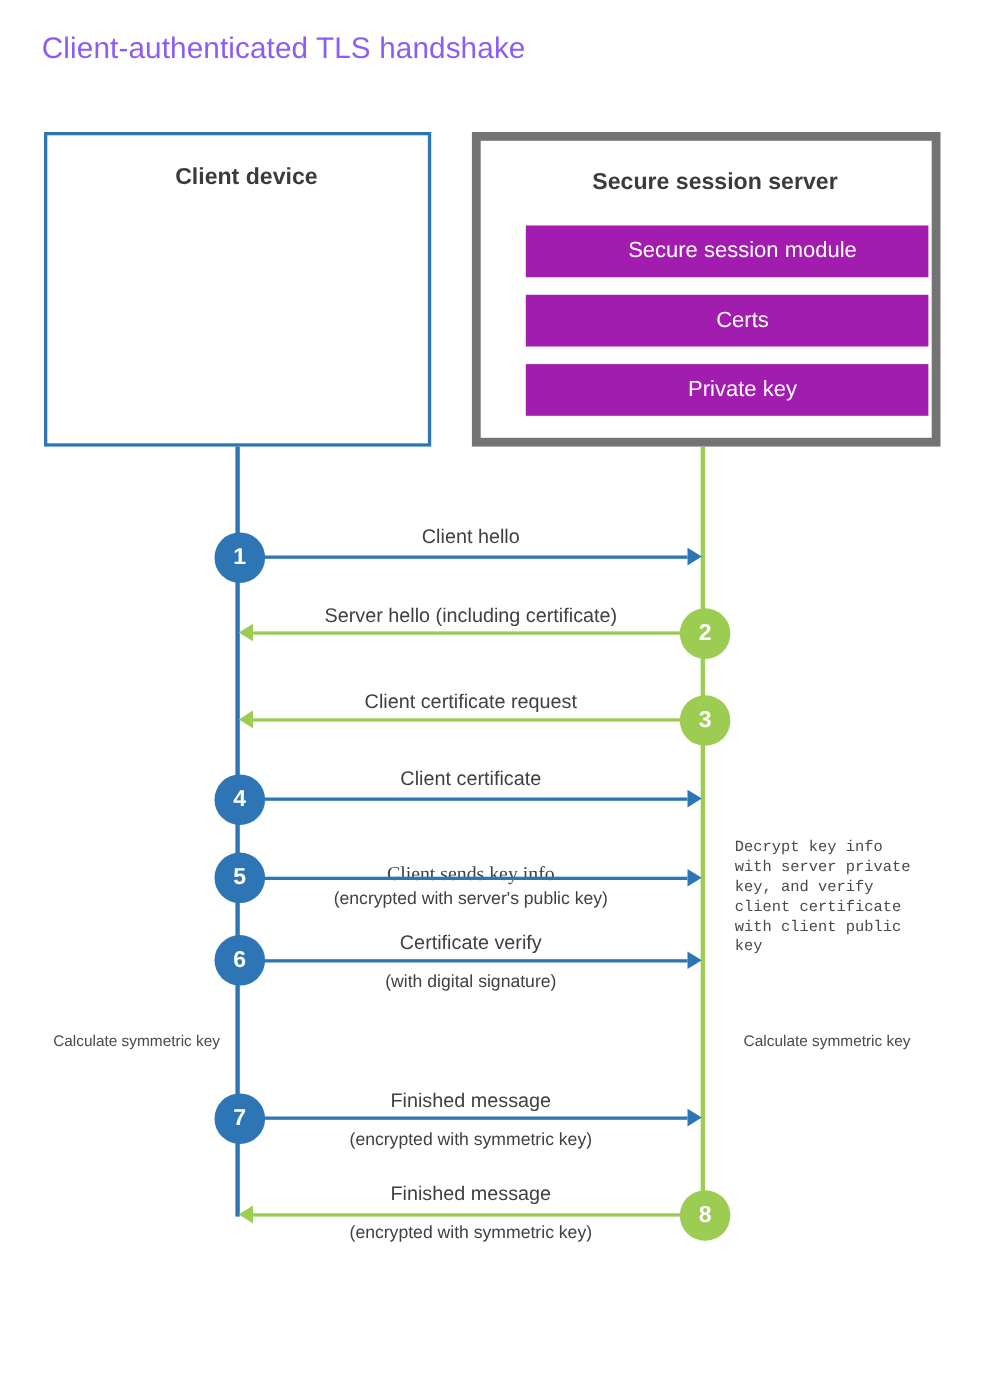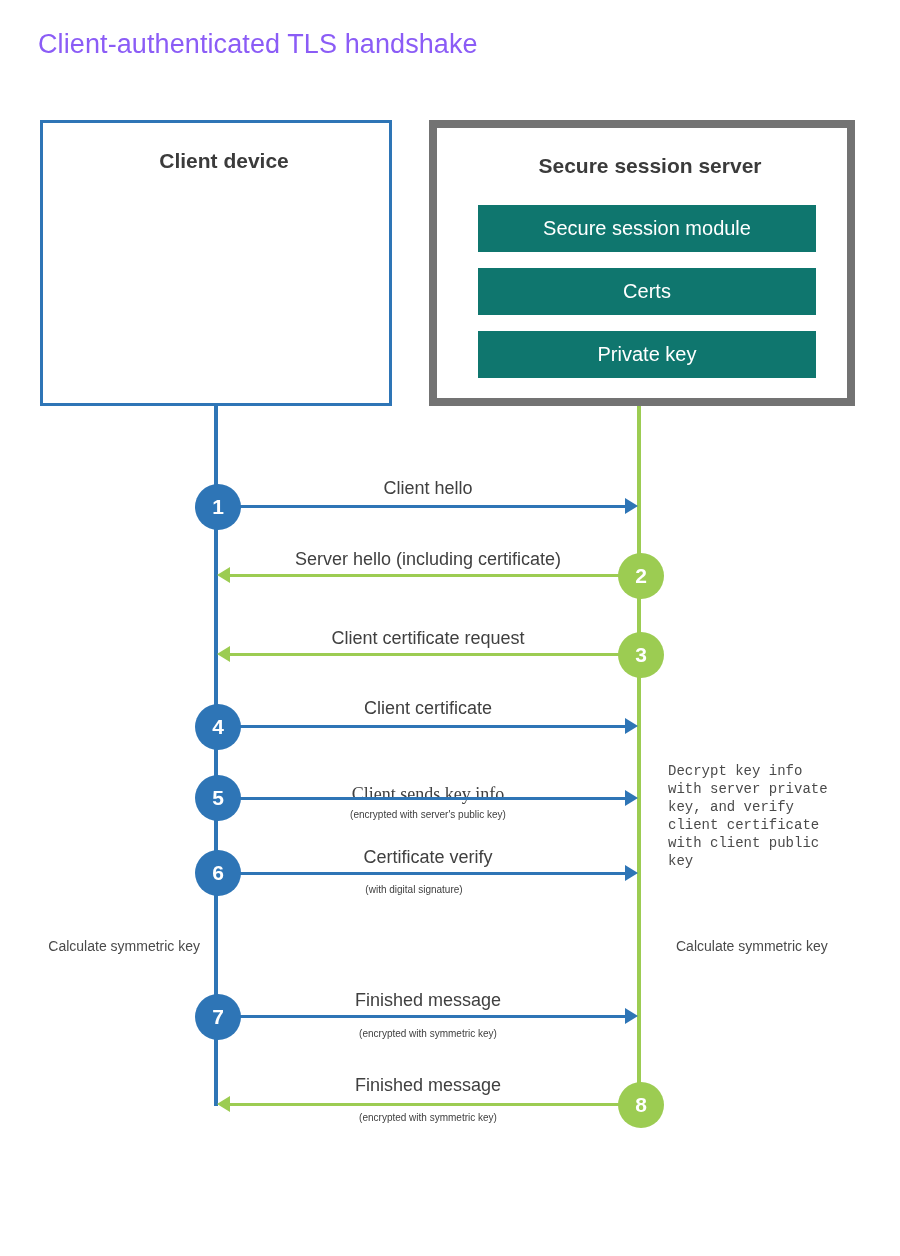--- a/index.html
+++ b/index.html
@@ -85,24 +85,25 @@
     display: block;
     width: 170px;
   }
 
   
   .srv-bar {
     position: absolute;
     left: 41px;
     width: 338px;
     height: 47px;
-    background: #0f766e;
+    background: #a21caf;
     display: flex;
     align-items: center;
     justify-content: center;
+    padding-left: 28px;
   }
   .srv-bar span {
     color: #ffffff;
     font-size: 20px;
     font-weight: 400;
   }
   .srv-bar.b0 { top: 77px; }
   .srv-bar.b1 { top: 140px; }
   .srv-bar.b2 { top: 203px; }
 
@@ -169,21 +170,21 @@
     position: absolute;
     text-align: center;
     font-size: 18px;
     color: #404040;
     white-space: nowrap;
     font-weight: 400;
   }
   .msg-sub {
     position: absolute;
     text-align: center;
-    font-size: 10px;
+    font-size: 16px;
     color: #404040;
     white-space: nowrap;
     font-weight: 400;
   }
   .note {
     position: absolute;
     font-size: 14px;
     line-height: 18px;
     color: #4a4a4a;
     font-weight: 400;
@@ -250,21 +251,21 @@
   <div class="arrow-line blue" style="left:218px; top:797px; width:407px;"></div>
   <div class="arrow-head right" style="left:625px; top:790px;"></div>
   <div class="msg-sub" style="left:218px; top:809px; width:420px;">(encrypted with server's public key)</div>
   <div class="badge blue" style="left:195px; top:775px;">
     <span>5</span>
   </div>
 
   <div class="msg-label" style="left:218px; top:847px; width:420px;">Certificate verify</div>
   <div class="arrow-line blue" style="left:218px; top:872px; width:407px;"></div>
   <div class="arrow-head right" style="left:625px; top:865px;"></div>
-  <div class="msg-sub" style="left:204px; top:884px; width:420px;text-align:center;">(with digital signature)</div>
+  <div class="msg-sub" style="left:218px; top:884px; width:420px;text-align:center;">(with digital signature)</div>
   <div class="badge blue" style="left:195px; top:850px;">
     <span>6</span>
   </div>
 
   <div class="msg-label" style="left:218px; top:990px; width:420px;">Finished message</div>
   <div class="arrow-line blue" style="left:218px; top:1015px; width:407px;"></div>
   <div class="arrow-head right" style="left:625px; top:1008px;"></div>
   <div class="msg-sub" style="left:218px; top:1028px; width:420px;">(encrypted with symmetric key)</div>
   <div class="badge blue" style="left:195px; top:994px;">
     <span>7</span>

